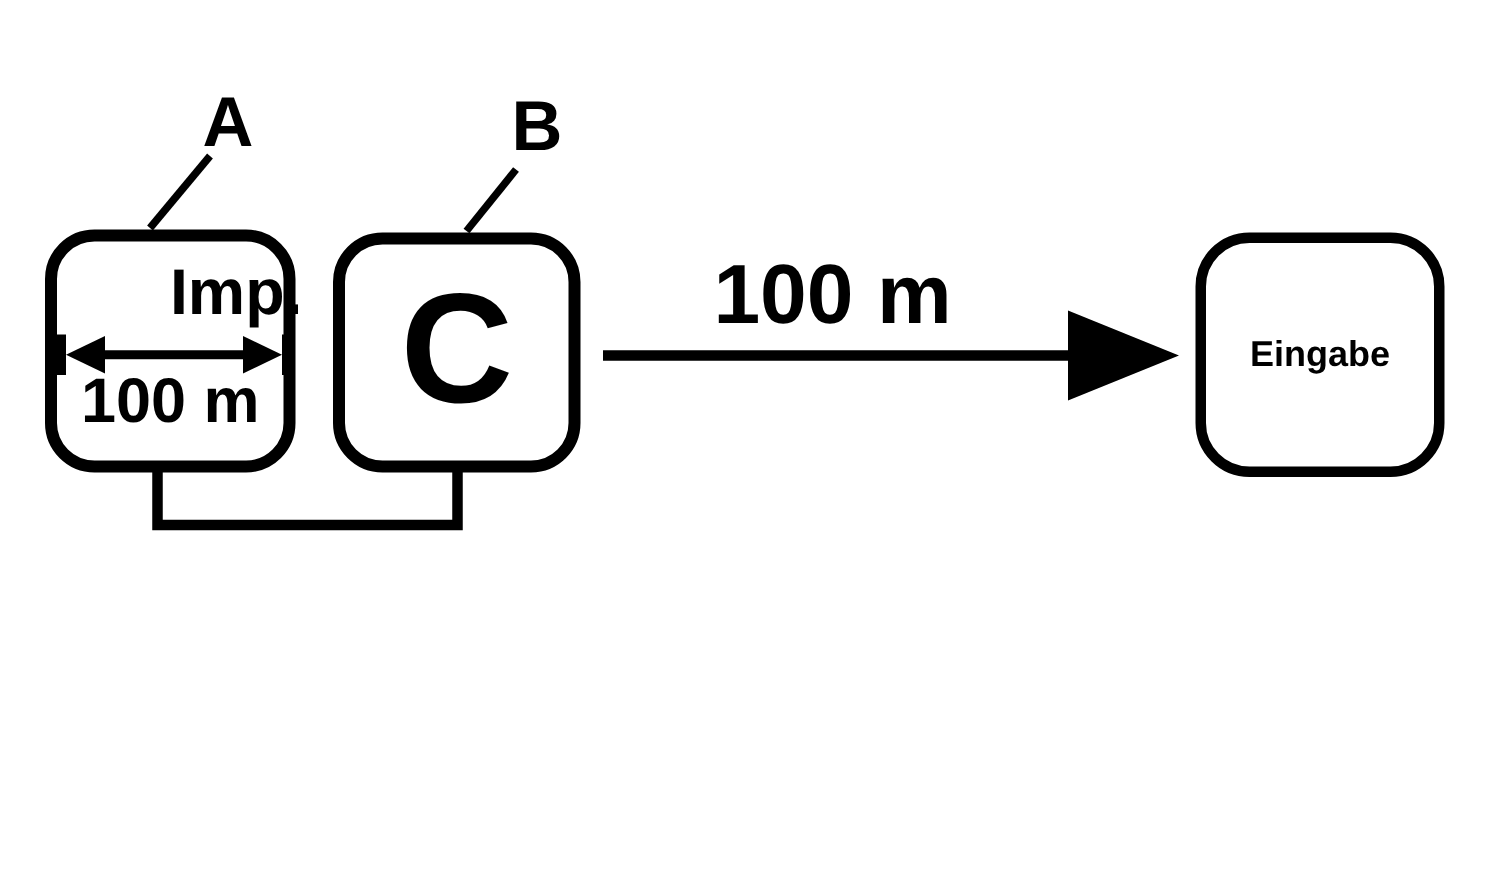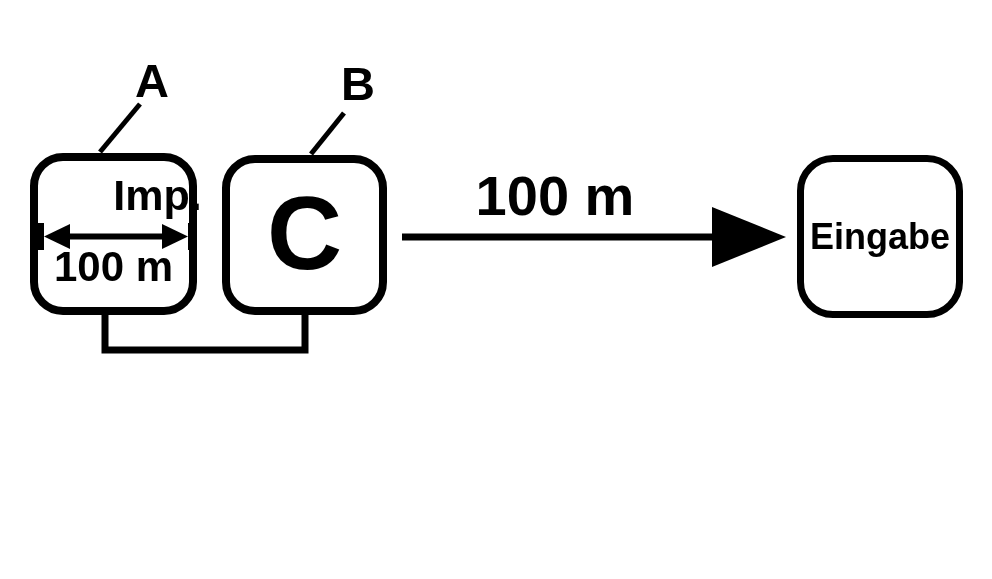--- a/index.html
+++ b/index.html
@@ -88,17 +88,17 @@
   <div class="txt centered" style="left:30px; top:174px; width:167px; font-size:43px; line-height:43px;padding-left:44px;">Imp.</div>
   <div class="txt centered" style="left:30px; top:245px; width:167px; font-size:42px; line-height:43px;">100 m</div>
 
   <div class="stack" style="left:222px; top:153px; width:165px; height:160px;">
     <span class="txt" style="position:static; font-size:104px; line-height:104px;">C</span>
   </div>
 
   <div class="txt centered" style="left:420px; top:174px; width:270px; font-size:56px; line-height:44px;">100 m</div>
 
   <div class="stack" style="left:797px; top:155px; width:166px; height:163px;">
-    <span class="txt" style="position:static; font-size:36px; line-height:43px;text-align:center;">Eingabe</span>
+    <span class="txt" style="position:static; font-size:24px; line-height:43px;text-align:center;">Eingabe</span>
   </div>
 
 
 </div>
 
 </body></html>

